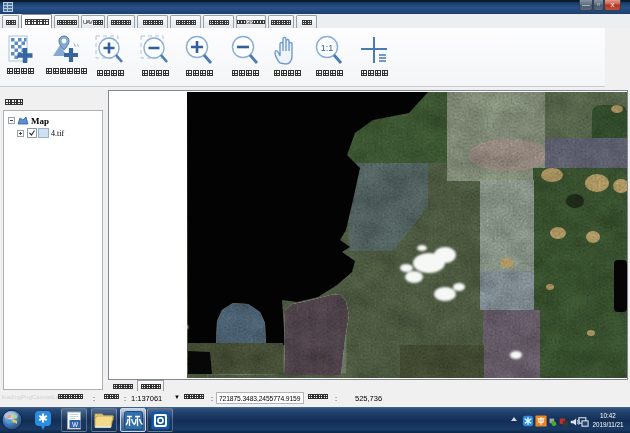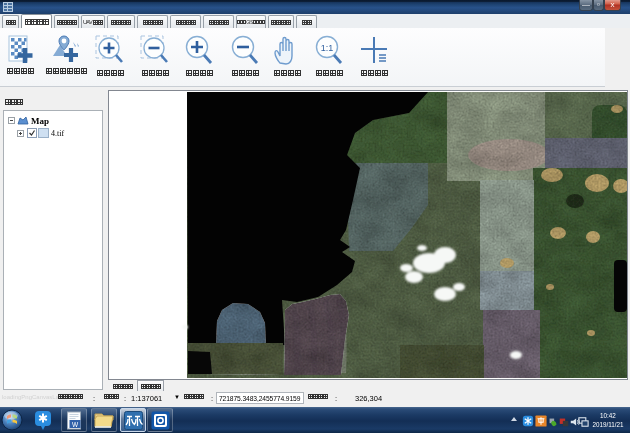--- a/index.html
+++ b/index.html
@@ -469,21 +469,21 @@
       </span>
       <span class="snum" style="left:211px">:</span>
     <span class="sbox" style="left:216px;width:88px;font-size:6.7px;letter-spacing:-0.1px">721875.3483,2455774.9159</span>
     <span class="slabel zh s5" style="left:308px">
         <i></i>
         <i></i>
         <i></i>
         <i></i>
       </span>
       <span class="snum" style="left:335px">:</span>
-    <span class="snum" style="left:355px">326,304</span>
+    <span class="snum" style="left:355px">525,736</span>
   </div>
   <div id="taskbar" class="abs">
     <svg width="22" height="22" viewBox="0 0 22 22" style="position:absolute;left:1px;top:2px">
       <defs>
           <radialGradient id="orb" cx="40%" cy="35%" r="70%">
         <stop offset="0" stop-color="#bcd8f2"></stop>
             <stop offset="0.5" stop-color="#4a80bc"></stop>
             <stop offset="1" stop-color="#1b4070"></stop>
       </radialGradient>
         </defs>

